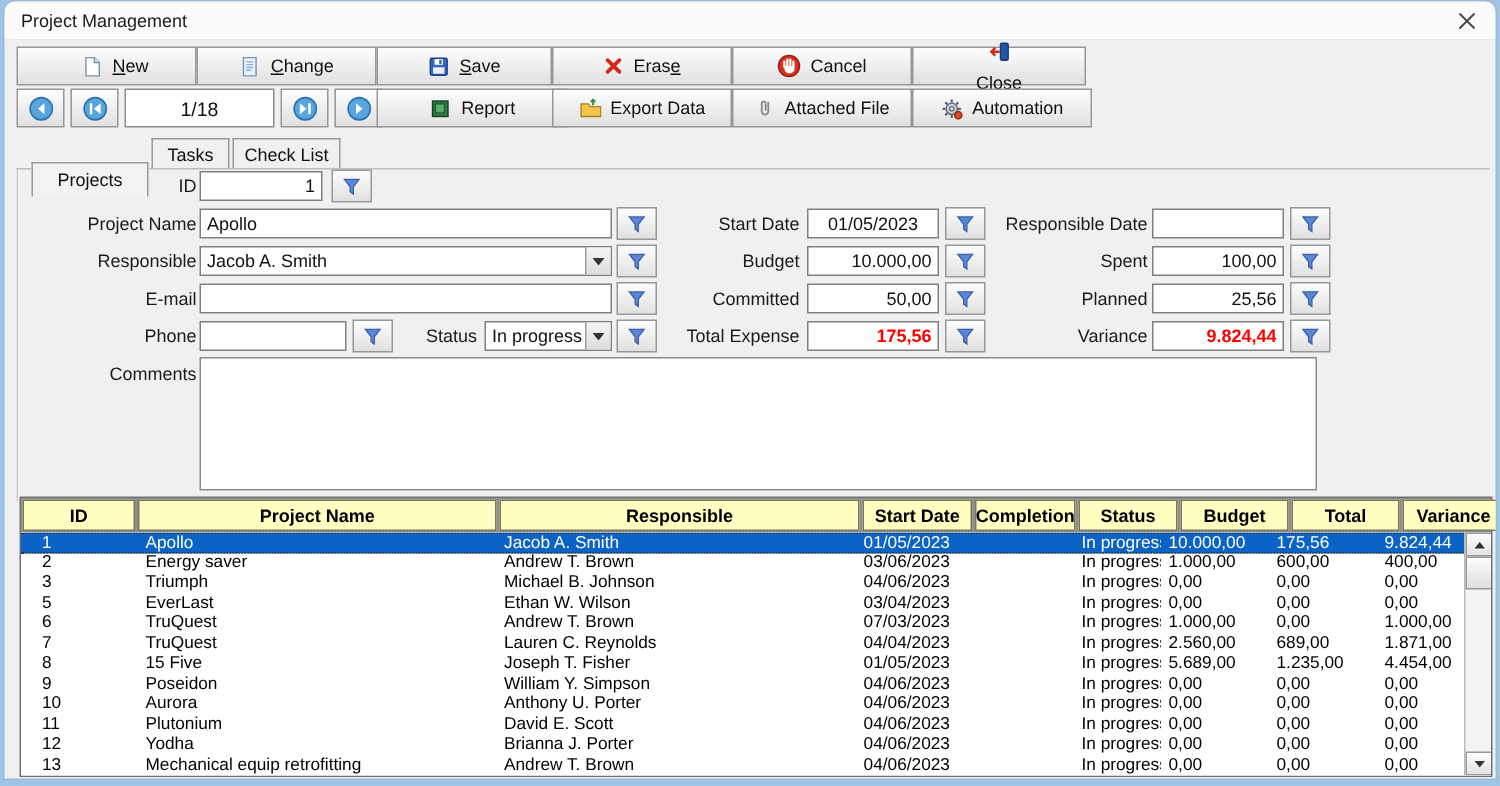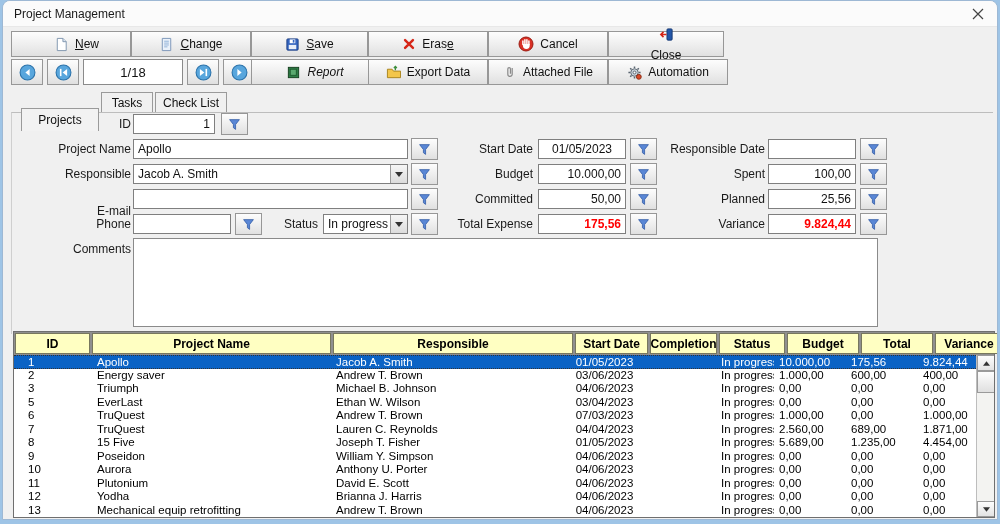--- a/index.html
+++ b/index.html
@@ -144,21 +144,21 @@
         <path d="M4.6 4.6L8.8 8l-4.2 3.4z" fill="#fff"></path>
       </svg>
   </div>
   <div class="navbtn" style="left:220px;top:58px;">
     <svg width="17" height="17" viewBox="0 0 16 16">
         <circle cx="8" cy="8" r="7" fill="#58a6dd" stroke="#2a72aa"></circle>
         <path d="M6 4.6L10 8l-4 3.4z" fill="#fff"></path>
       </svg>
   </div>
 
-  <div class="btn" style="left:248px;top:58px;width:128px;font-style:italic;">
+  <div class="btn" style="left:248px;top:58px;width:128px;">
     <svg width="15" height="15" viewBox="0 0 16 16">
         <rect x="2.5" y="2.5" width="11" height="11" fill="#2e7d46" stroke="#14401f"></rect>
         <rect x="4.5" y="4.5" width="6.5" height="6.5" fill="#5aa96f" stroke="#1d5a2d"></rect>
       </svg>
     <span>Report</span>
   </div>
   <div class="btn" style="left:365px;top:58px;width:120px;">
     <svg width="15" height="15" viewBox="0 0 16 16">
         <path d="M1.5 4.5h5l1.5 2h7.5v7h-14z" fill="#f3c64b" stroke="#a8821c"></path>
         <path d="M10 5.5V1.8M8.4 3.2L10 1.5l1.6 1.7" stroke="#3d8e3d" stroke-width="1.4" fill="none"></path>
@@ -216,21 +216,21 @@
           <path d="M0 0h8L4 5z" fill="#333"></path>
         </svg>
       </span>
   </div>
   <div class="fbtn" style="left:408px;top:162px;">
     <svg width="13" height="13" viewBox="0 0 12 12">
         <path d="M1.5 1.5h9L7 6v4.5L5 9V6z" fill="#5a87d6" stroke="#3a62aa" stroke-width=".8"></path>
       </svg>
   </div>
 
-  <label class="flabel" style="left:28px;top:188px;width:100px;margin-top:12px;">E-mail</label>
+  <label class="flabel" style="left:28px;top:188px;width:100px;">E-mail</label>
   <input class="field" style="left: 130px; top: 188px; width: 275px;" readonly="" value="">
   <div class="fbtn" style="left:408px;top:187px;">
     <svg width="13" height="13" viewBox="0 0 12 12">
         <path d="M1.5 1.5h9L7 6v4.5L5 9V6z" fill="#5a87d6" stroke="#3a62aa" stroke-width=".8"></path>
       </svg>
   </div>
 
   <label class="flabel" style="left:28px;top:213px;width:100px;">Phone</label>
   <input class="field" style="left: 130px; top: 213px; width: 98px;" readonly="" value="">
   <div class="fbtn" style="left:232px;top:212px;">
@@ -439,21 +439,21 @@
     <div class="cell-start">04/06/2023</div>
     <div class="cell-comp"></div>
     <div class="cell-status">In progress</div>
     <div class="cell-budget">0,00</div>
     <div class="cell-total">0,00</div>
     <div class="cell-var">0,00</div>
   </div>
         <div class="row">
     <div class="cell-id">12</div>
     <div class="cell-name">Yodha</div>
-    <div class="cell-resp">Brianna J. Harris</div>
+    <div class="cell-resp">Brianna J. Porter</div>
     <div class="cell-start">04/06/2023</div>
     <div class="cell-comp"></div>
     <div class="cell-status">In progress</div>
     <div class="cell-budget">0,00</div>
     <div class="cell-total">0,00</div>
     <div class="cell-var">0,00</div>
   </div>
         <div class="row">
     <div class="cell-id">13</div>
     <div class="cell-name">Mechanical equip retrofitting</div>

